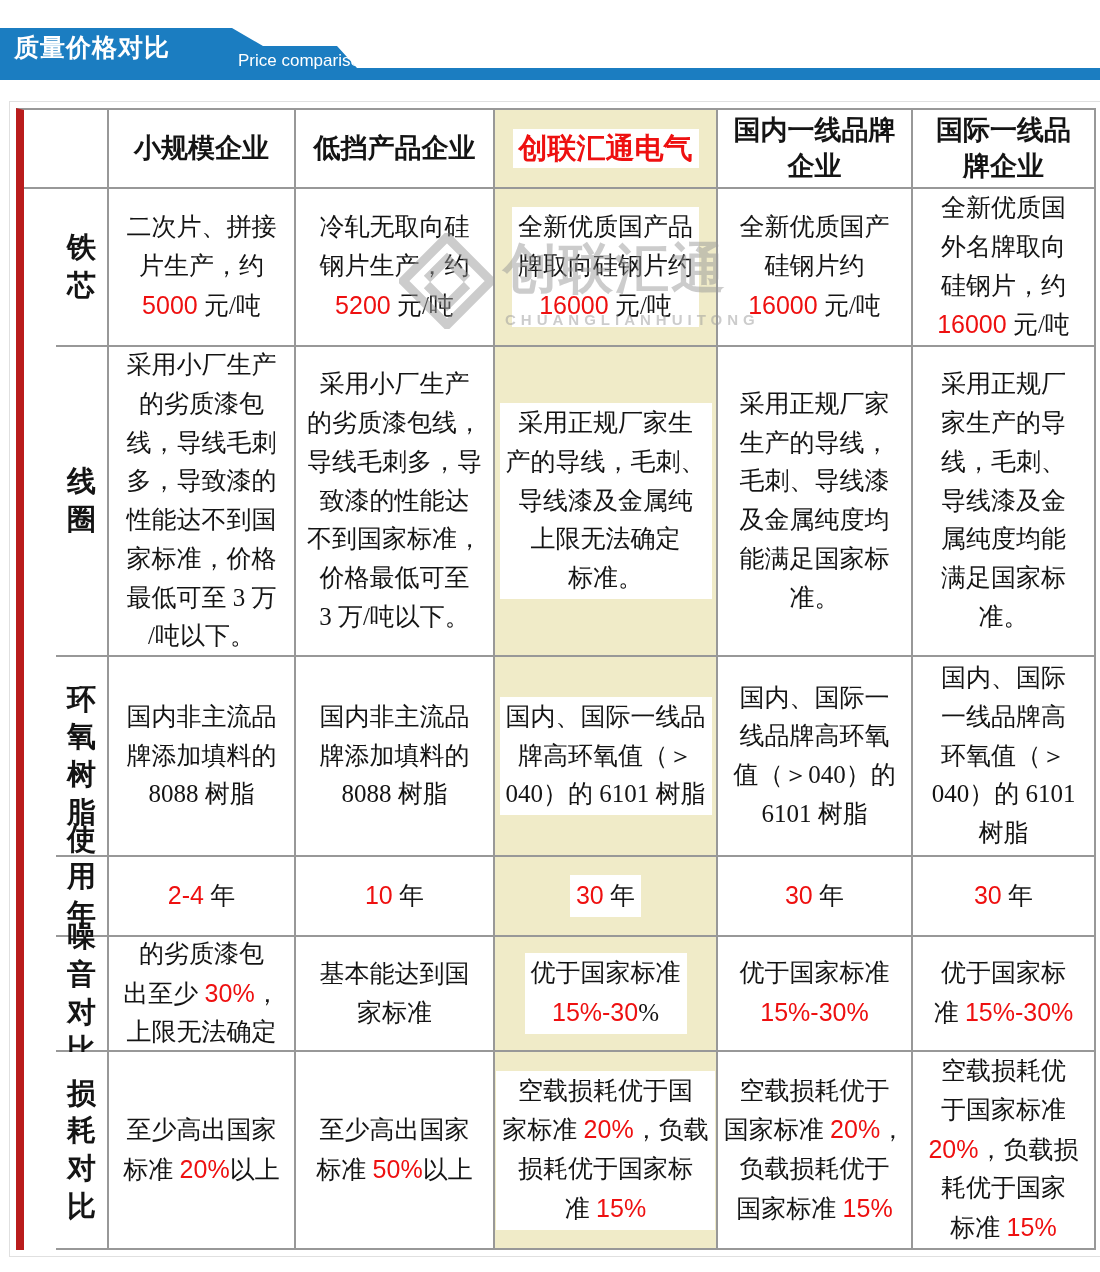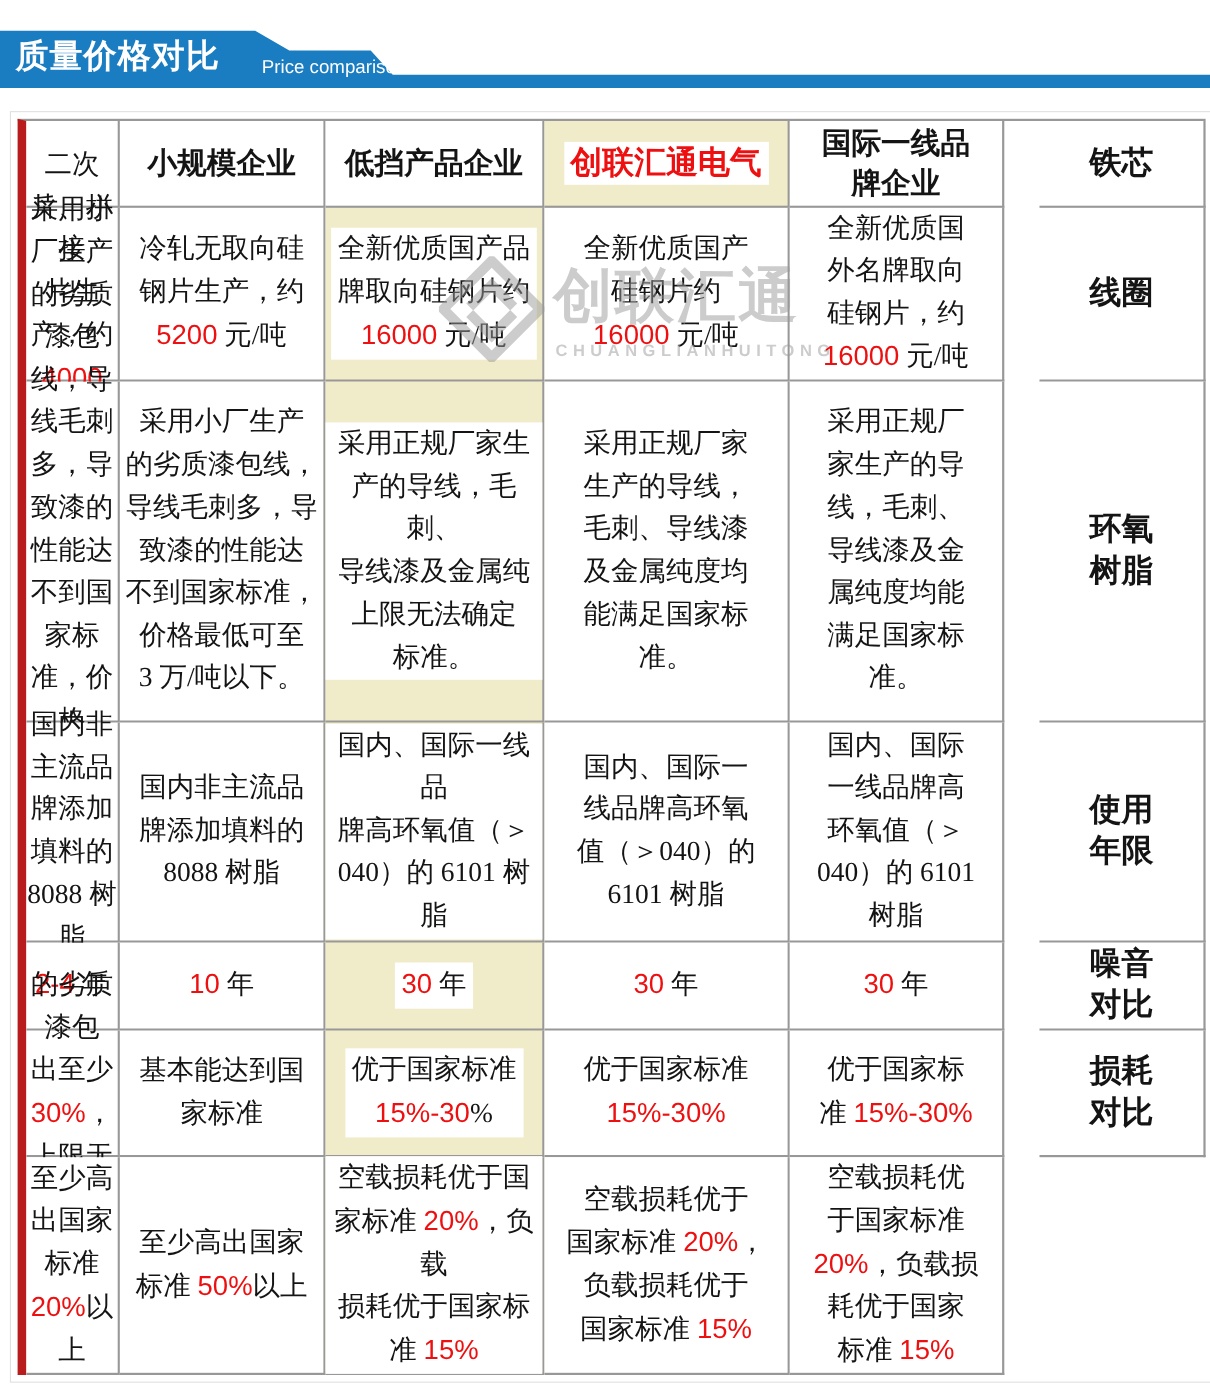--- a/index.html
+++ b/index.html
@@ -1,20 +1,20 @@
 <!DOCTYPE html>
 <html><head>
 <meta charset="utf-8">
 <style>
   html,body{margin:0;padding:0;background:#fff;}
   .page{position:relative;width:1100px;height:1272px;background:#fff;overflow:hidden;
         font-family:"Liberation Serif","DejaVu Serif",serif;}
   
   .banner-svg{position:absolute;left:0;top:0;width:1100px;height:82px;}
-  .banner-title{position:absolute;left:14px;top:31px;color:#fff;font-size:30px;font-weight:bold;
+  .banner-title{position:absolute;left:14px;top:31px;color:#fff;font-size:25px;font-weight:bold;
         font-family:"Liberation Sans","DejaVu Sans",sans-serif;letter-spacing:1px;}
   .banner-sub{position:absolute;left:238px;top:51px;color:#fff;font-size:17px;
         font-family:"Liberation Sans","DejaVu Sans",sans-serif;}
   
   .table-frame{position:absolute;left:9px;top:101px;border:1px solid #e0e0e0;padding:6px;background:#fff;}
   .grid{position:relative;display:grid;
         grid-template-columns:85px 187px 199px 223px 195px 183px;
         grid-template-rows:79px 158px 310px 200px 80px 115px 198px;
         border-top:2px solid #989898;border-left:8px solid #b91c1c;}
   .cell{position:relative;border-right:2px solid #989898;border-bottom:2px solid #989898;
@@ -53,30 +53,34 @@
         <div class="cell head">
           <span class="ctext"><span>小规模企业</span></span>
         </div>
         <div class="cell head">
           <span class="ctext"><span>低挡产品企业</span></span>
         </div>
         <div class="cell head cream">
           <span class="ctext hl"><span class="red">创联汇通电气</span></span>
         </div>
         <div class="cell head">
+          <span class="ctext"><span>国内一线品牌
+企业</span></span>
+        </div>
+        <div class="cell head">
           <span class="ctext"><span>国际一线品
 牌企业</span></span>
         </div>
         <div class="cell label">
           <span class="ctext"><span>铁芯</span></span>
         </div>
         <div class="cell body">
           <span class="ctext"><span>二次片、拼接
 片生产，约
-</span><span class="red">4000</span><span> 元/吨</span></span>
+</span><span class="red">5000</span><span> 元/吨</span></span>
         </div>
         <div class="cell body">
           <span class="ctext"><span>冷轧无取向硅
 钢片生产，约
 </span><span class="red">5200</span><span> 元/吨</span></span>
         </div>
         <div class="cell body cream">
           <span class="ctext hl"><span>全新优质国产品
 牌取向硅钢片约
 </span><span class="red">16000</span><span> 元/吨</span></span>

